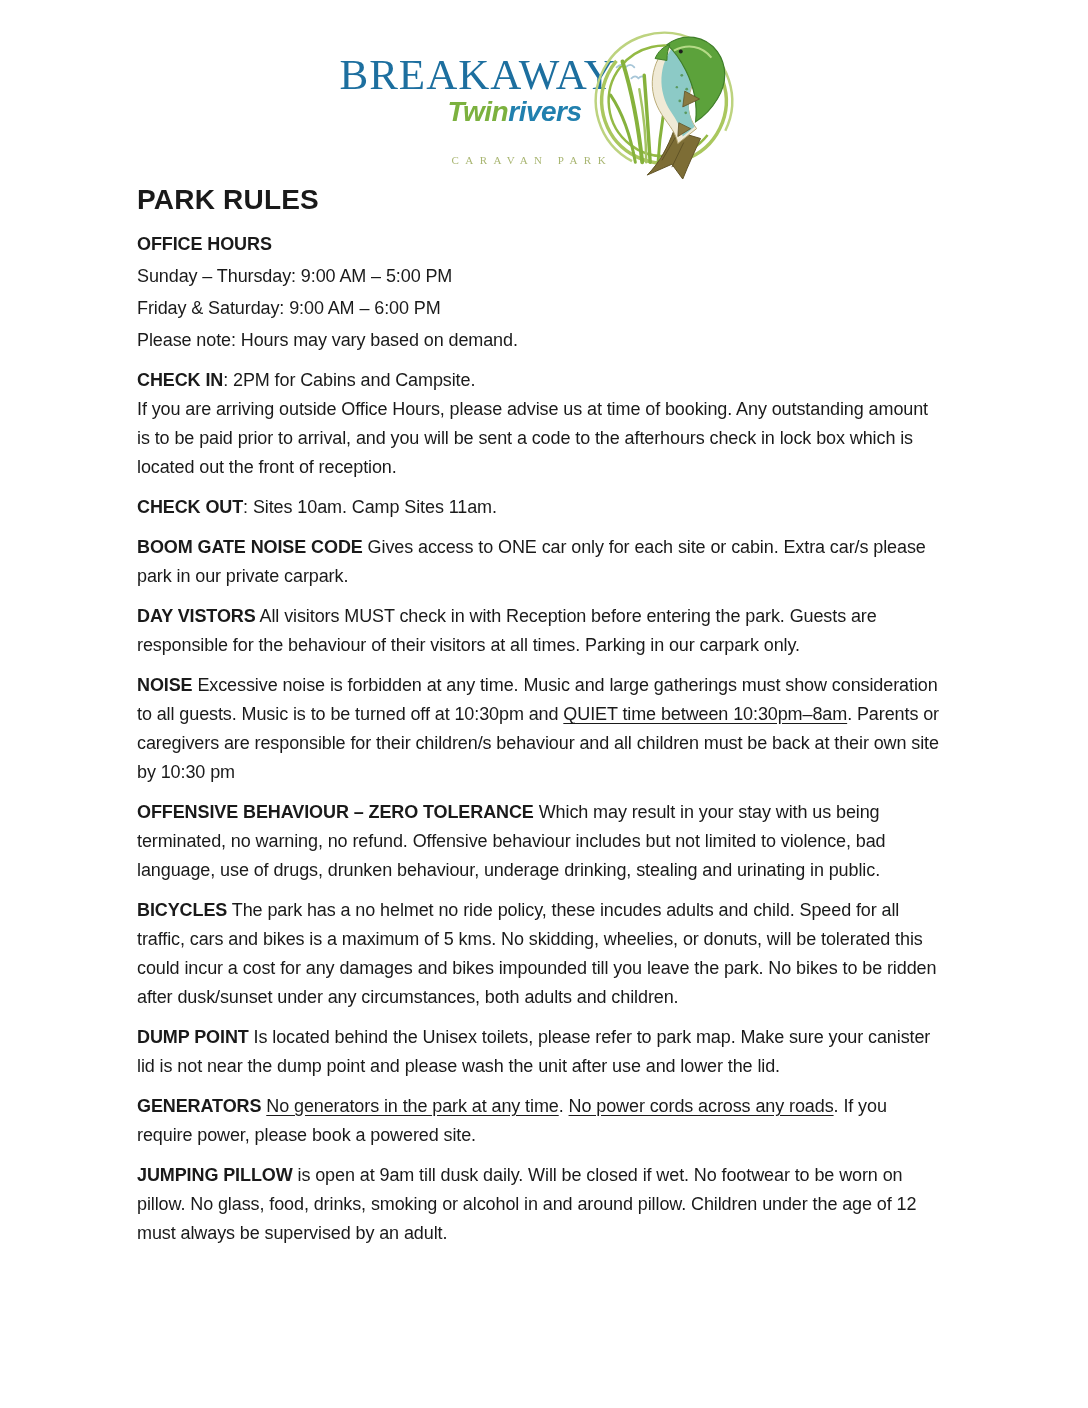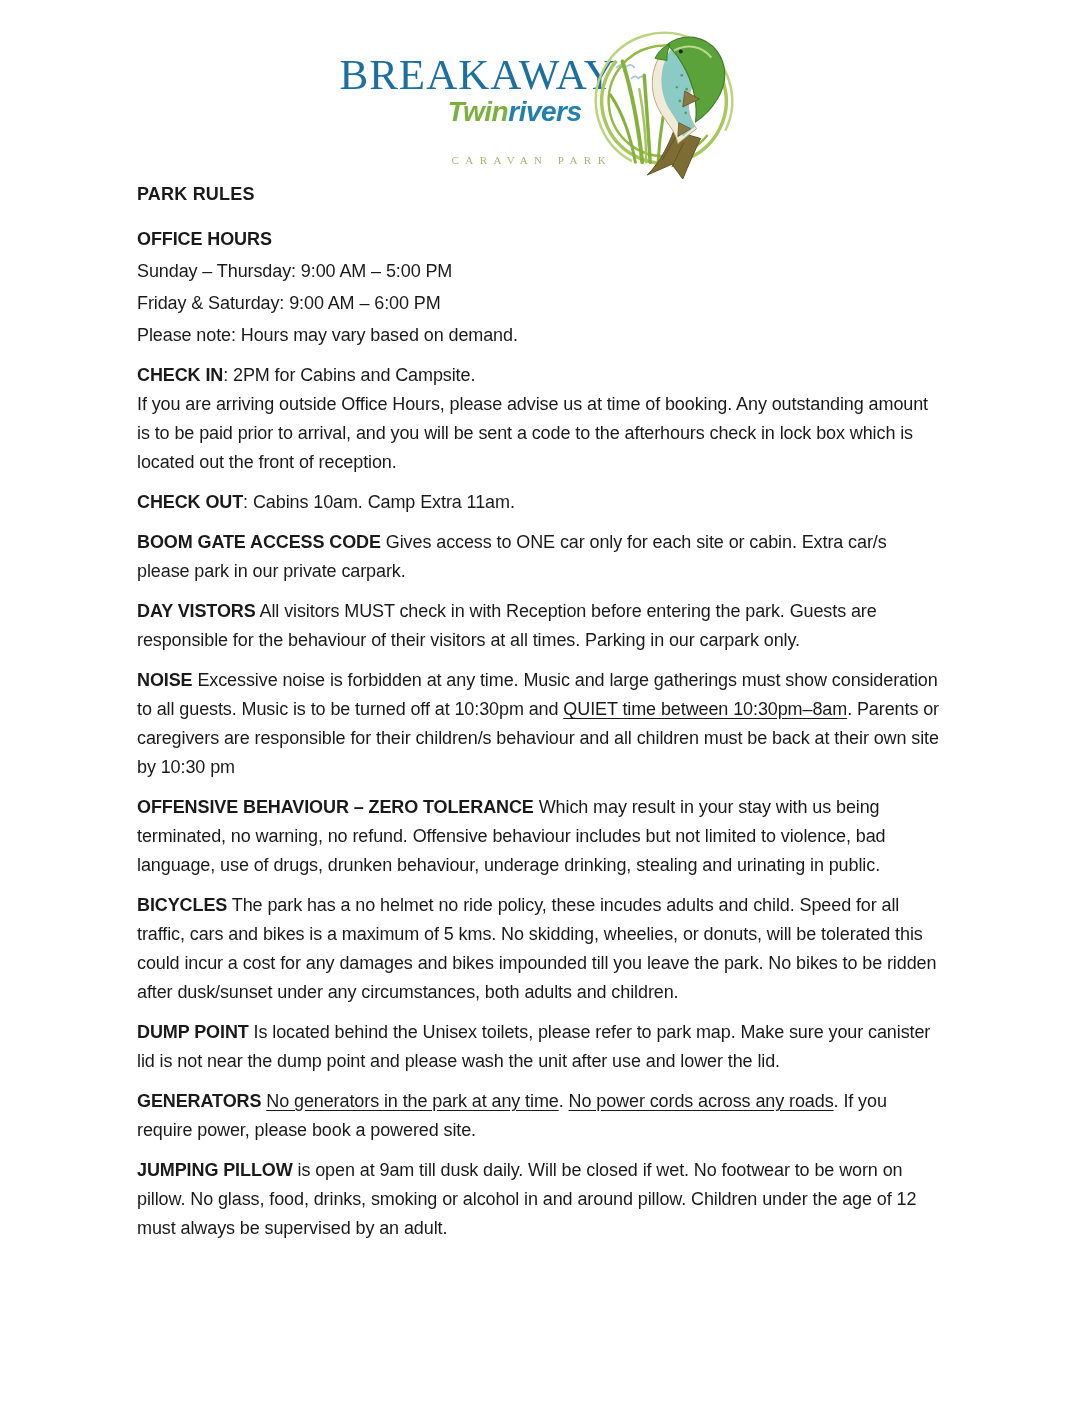--- a/index.html
+++ b/index.html
@@ -29,21 +29,21 @@
   .logo-twin .twin{color:var(--twin_green);}
   .logo-twin .rivers{color:var(--rivers_blue);}
   .logo-tagline{
     position:absolute;left:112px;top:134px;
     font-family:"Liberation Serif",serif;font-size:11px;
     letter-spacing:6.5px;color:var(--tagline_olive);white-space:nowrap;
   }
   .logo-fish{position:absolute;right:0;top:-2px;width:150px;height:163px;overflow:visible;}
   
   h1{
-    font-size:18px;font-weight:700;margin:14px 0 20px;letter-spacing:.2px;
+    font-size:28px;font-weight:700;margin:14px 0 14px;letter-spacing:.2px;
   }
   p.rule{font-size:18px;line-height:29px;margin:0 0 11px;letter-spacing:-0.1px;}
   p.rule.tight{margin-bottom:3px;}
   p.rule.gap-before{margin-top:10px;}
   p.rule b{font-weight:700;}
   p.rule u{text-underline-offset:3px;}
 </style>
 </head>
 <body>
 
@@ -110,22 +110,22 @@
   </div>
 
   <h1>PARK RULES</h1>
 
   <div>
       <p class="rule tight"><b>OFFICE HOURS</b></p>
       <p class="rule tight"><span>Sunday – Thursday: 9:00 AM – 5:00 PM</span></p>
       <p class="rule tight"><span>Friday &amp; Saturday: 9:00 AM – 6:00 PM</span></p>
       <p class="rule"><span>Please note: Hours may vary based on demand.</span></p>
       <p class="rule"><b>CHECK IN</b><span>: 2PM for Cabins and Campsite.</span><br><span>If you are arriving outside Office Hours, please advise us at time of booking. Any outstanding amount is to be paid prior to arrival, and you will be sent a code to the afterhours check in lock box which is located out the front of reception.</span></p>
-      <p class="rule"><b>CHECK OUT</b><span>: Cabins 10am. Camp Extra 11am.</span><br></p>
-      <p class="rule"><b>BOOM GATE ACCESS CODE</b><span> Gives access to ONE car only for each site or cabin. Extra car/s please park in our private carpark.</span></p>
+      <p class="rule"><b>CHECK OUT</b><span>: Sites 10am. Camp Sites 11am.</span><br></p>
+      <p class="rule"><b>BOOM GATE NOISE CODE</b><span> Gives access to ONE car only for each site or cabin. Extra car/s please park in our private carpark.</span></p>
       <p class="rule"><b>DAY VISTORS</b><span> All visitors MUST check in with Reception before entering the park. Guests are responsible for the behaviour of their visitors at all times. Parking in our carpark only.</span></p>
       <p class="rule"><b>NOISE</b><span> Excessive noise is forbidden at any time. Music and large gatherings must show consideration to all guests. Music is to be turned off at 10:30pm and </span><u>QUIET time between 10:30pm–8am</u><span>. Parents or caregivers are responsible for their children/s behaviour and all children must be back at their own site by 10:30 pm</span></p>
       <p class="rule"><b>OFFENSIVE BEHAVIOUR – ZERO TOLERANCE</b><span> Which may result in your stay with us being terminated, no warning, no refund. Offensive behaviour includes but not limited to violence, bad language, use of drugs, drunken behaviour, underage drinking, stealing and urinating in public.</span></p>
       <p class="rule"><b>BICYCLES</b><span> The park has a no helmet no ride policy, these incudes adults and child. Speed for all traffic, cars and bikes is a maximum of 5 kms. No skidding, wheelies, or donuts, will be tolerated this could incur a cost for any damages and bikes impounded till you leave the park. No bikes to be ridden after dusk/sunset under any circumstances, both adults and children.</span></p>
       <p class="rule"><b>DUMP POINT</b><span> Is located behind the Unisex toilets, please refer to park map. Make sure your canister lid is not near the dump point and please wash the unit after use and lower the lid.</span></p>
       <p class="rule gap-before"><b>GENERATORS</b><span> </span><u>No generators in the park at any time</u><span>. </span><u>No power cords across any roads</u><span>. If you require power, please book a powered site.</span></p>
       <p class="rule"><b>JUMPING PILLOW</b><span> is open at 9am till dusk daily. Will be closed if wet. No footwear to be worn on pillow. No glass, food, drinks, smoking or alcohol in and around pillow. Children under the age of 12 must always be supervised by an adult.</span></p>
     </div>
 
 </div>

